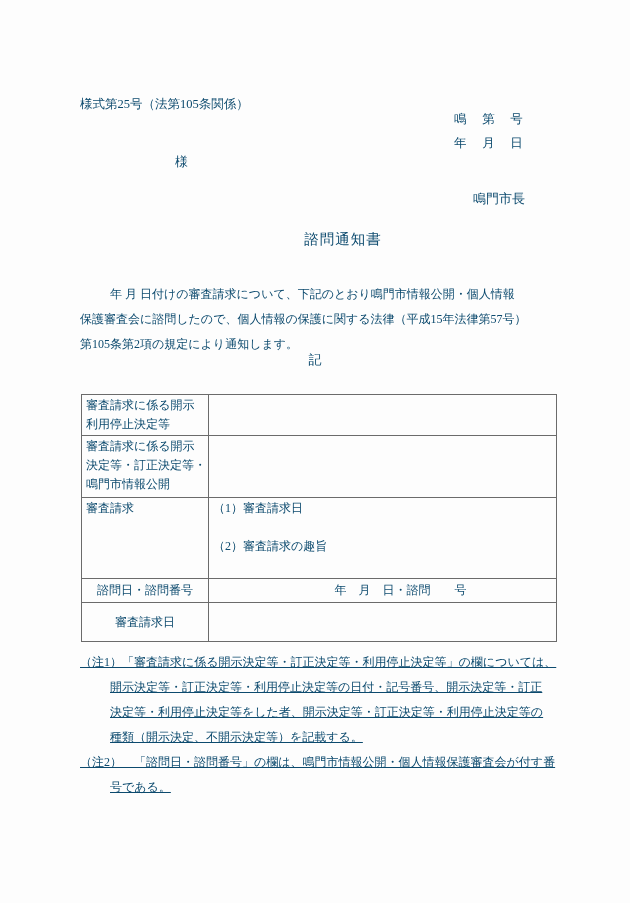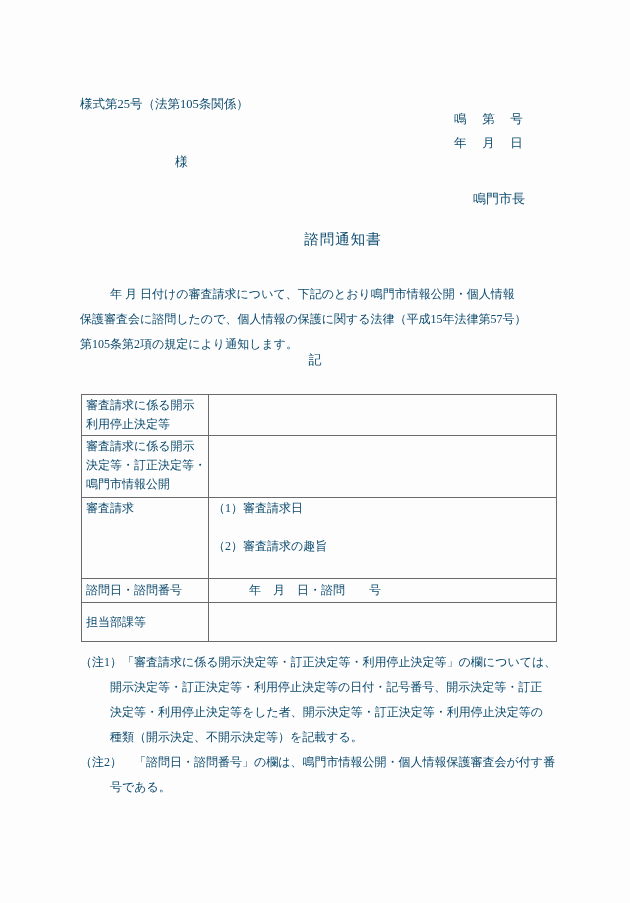--- a/index.html
+++ b/index.html
@@ -40,23 +40,23 @@
     vertical-align:top;
     padding:1px 4px 1px 4px;
   }
   table.main-table td .ln{line-height:19px;white-space:pre;}
   col.c1{width:127px;}
   tr.r1{height:40px;}
   tr.r2{height:62px;margin-left:39px;}
   tr.r3{height:81px;}
   tr.r4{height:24px;}
   tr.r5{height:39px;}
-  tr.r4 td, tr.r5 td{vertical-align:middle;}
+  tr.r4 td, tr.r5 td{vertical-align:middle;text-align:center;}
   .notes{position:absolute;top:650px;left:80px;width:510px;font-size:12px;}
-  .note .ln{line-height:25px;white-space:pre;}
+  .note .ln{line-height:25px;white-space:pre;text-decoration:underline;}
   .note .ln + .ln{padding-left:30px;}
 </style>
 </head>
 <body>
 
 <div class="page">
 
   <div class="abs form-number">様式第25号（法第105条関係）</div>
 
   <div class="abs doc-number">鳴　 第　 号</div>
@@ -110,21 +110,21 @@
       <tr class="r4">
         <td>
             <div class="ln">諮問日・諮問番号</div>
           </td>
         <td>
             <div class="ln">　　　年　月　日・諮問　　号</div>
           </td>
       </tr>
       <tr class="r5">
         <td>
-            <div class="ln">担当部課等</div>
+            <div class="ln">審査請求日</div>
           </td>
         <td></td>
       </tr>
     </tbody>
   </table>
 
   <div class="notes">
     <div class="note">
         <div class="ln">（注1）「審査請求に係る開示決定等・訂正決定等・利用停止決定等」の欄については、</div>
         <div class="ln">開示決定等・訂正決定等・利用停止決定等の日付・記号番号、開示決定等・訂正</div>

